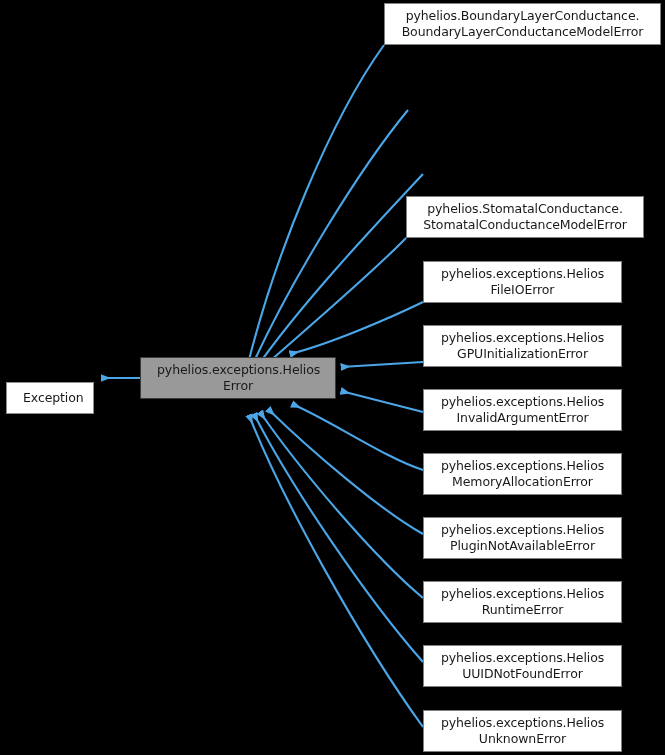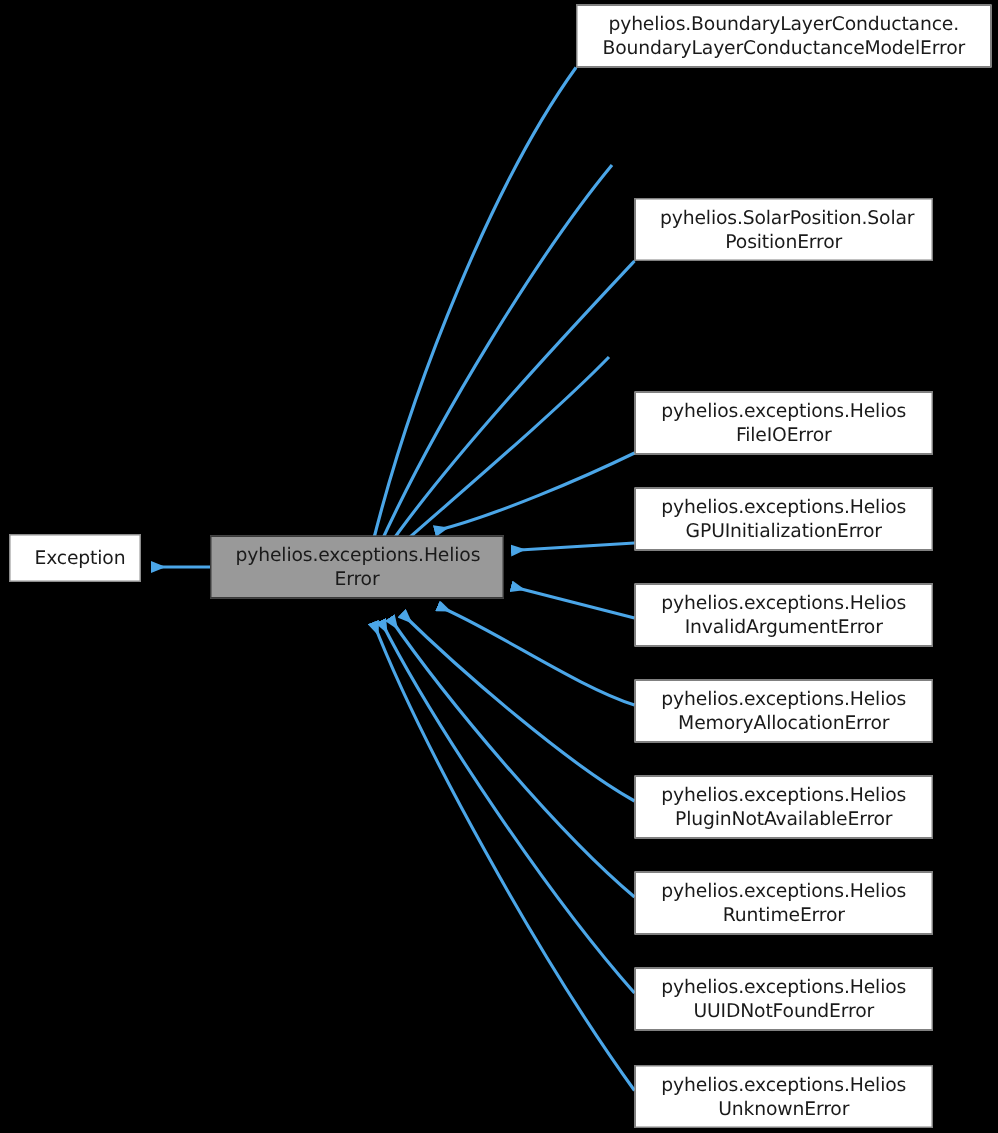--- a/index.html
+++ b/index.html
@@ -82,40 +82,40 @@
 
       <path d="M423,470 C385,458 330,420 292,404" marker-end="url(#arrow)"></path>
 
       <path d="M423,534 C380,510 310,450 268,409" marker-end="url(#arrow)"></path>
       <path d="M423,598 C375,558 300,470 260,412" marker-end="url(#arrow)"></path>
       <path d="M423,662 C368,600 290,485 254,414" marker-end="url(#arrow)"></path>
       <path d="M423,727 C360,640 280,495 249,415" marker-end="url(#arrow)"></path>
     </g>
   </svg>
 
-  <div class="node base" style="left:6px; top:356px; width:88px; height:32px;">
+  <div class="node base" style="left:6px; top:382px; width:88px; height:32px;">
     <span class="node-label">Exception</span>
   </div>
 
   <div class="node root" style="left:140px; top:357px; width:196px; height:42px;">
     <span class="node-label">pyhelios.exceptions.Helios
 Error</span>
   </div>
 
   <div class="node" style="left:384px; top:3px; width:277px; height:42px;">
     <span class="node-label">pyhelios.BoundaryLayerConductance.
 BoundaryLayerConductanceModelError</span>
   </div>
 
 
-  <div class="node" style="left:423px; top:132px; width:199px; height:42px;">
-    <span class="node-label">pyhelios.SolarPosition.Solar
-PositionError</span>
+
+  <div class="node" style="left:406px; top:196px; width:238px; height:42px;">
+    <span class="node-label">pyhelios.StomatalConductance.
+StomatalConductanceModelError</span>
   </div>
-
 
   <div class="node" style="left:423px; top:261px; width:199px; height:42px;">
     <span class="node-label">pyhelios.exceptions.Helios
 FileIOError</span>
   </div>
 
   <div class="node" style="left:423px; top:325px; width:199px; height:42px;">
     <span class="node-label">pyhelios.exceptions.Helios
 GPUInitializationError</span>
   </div>

